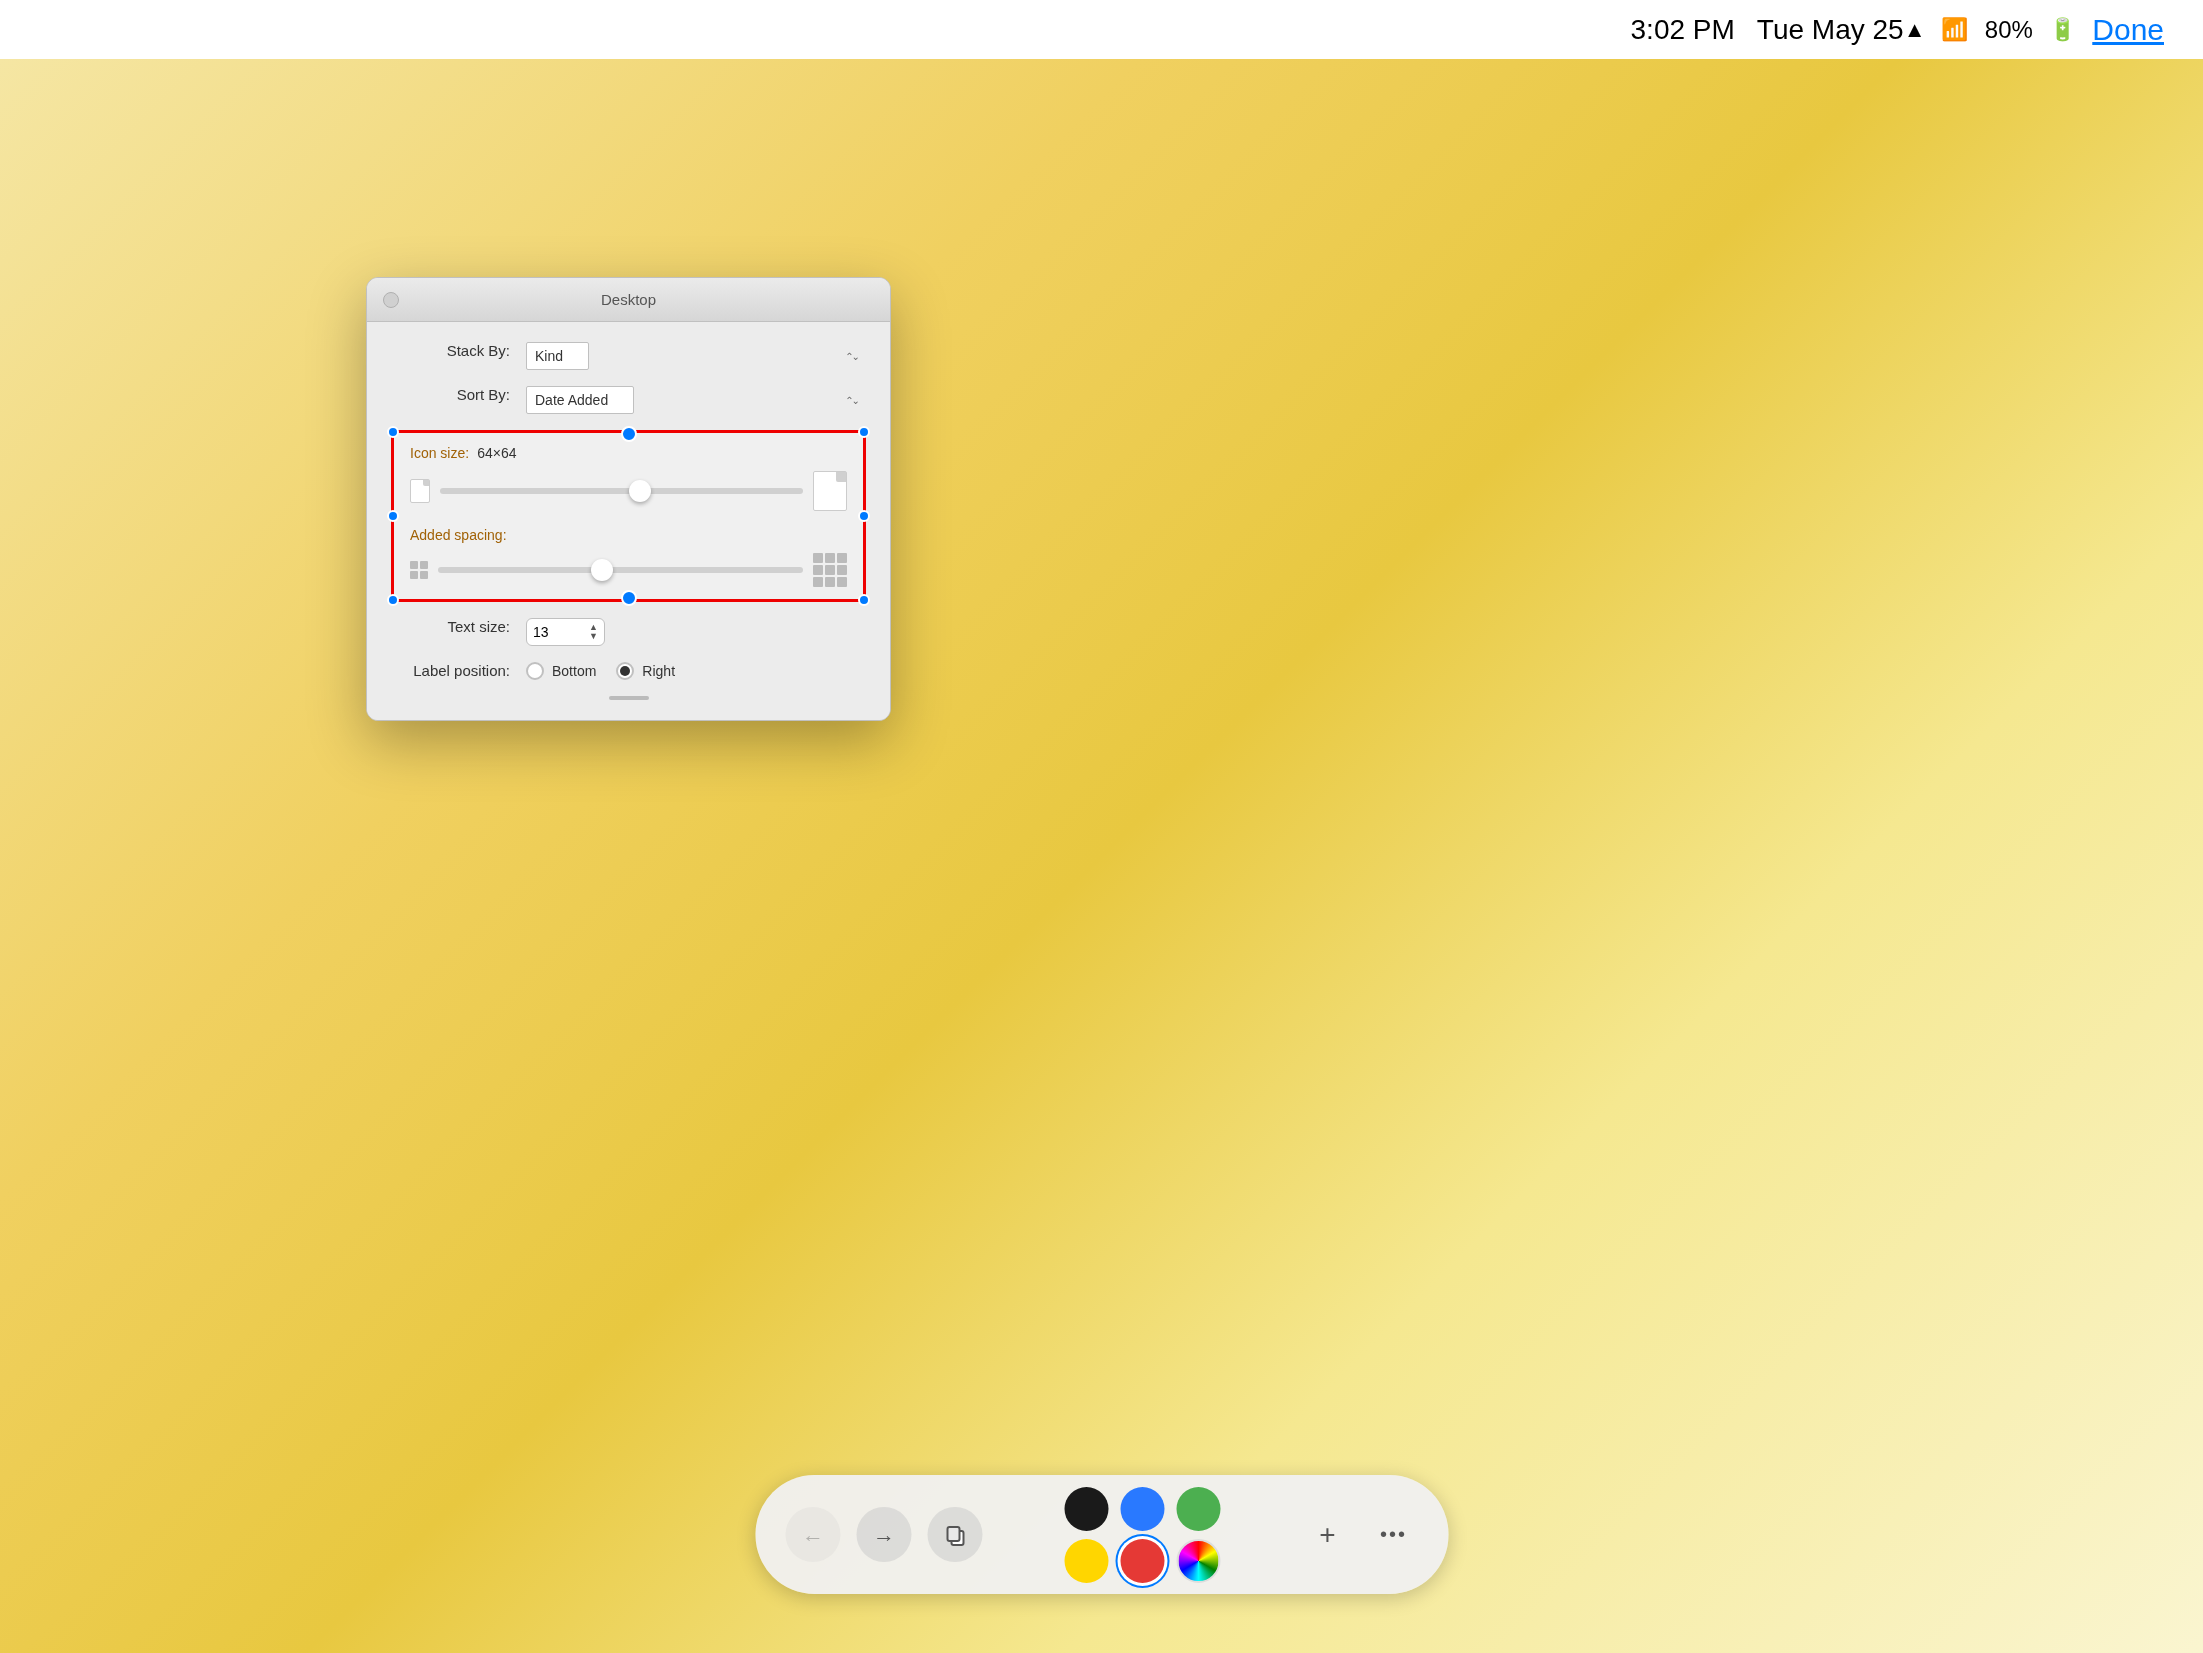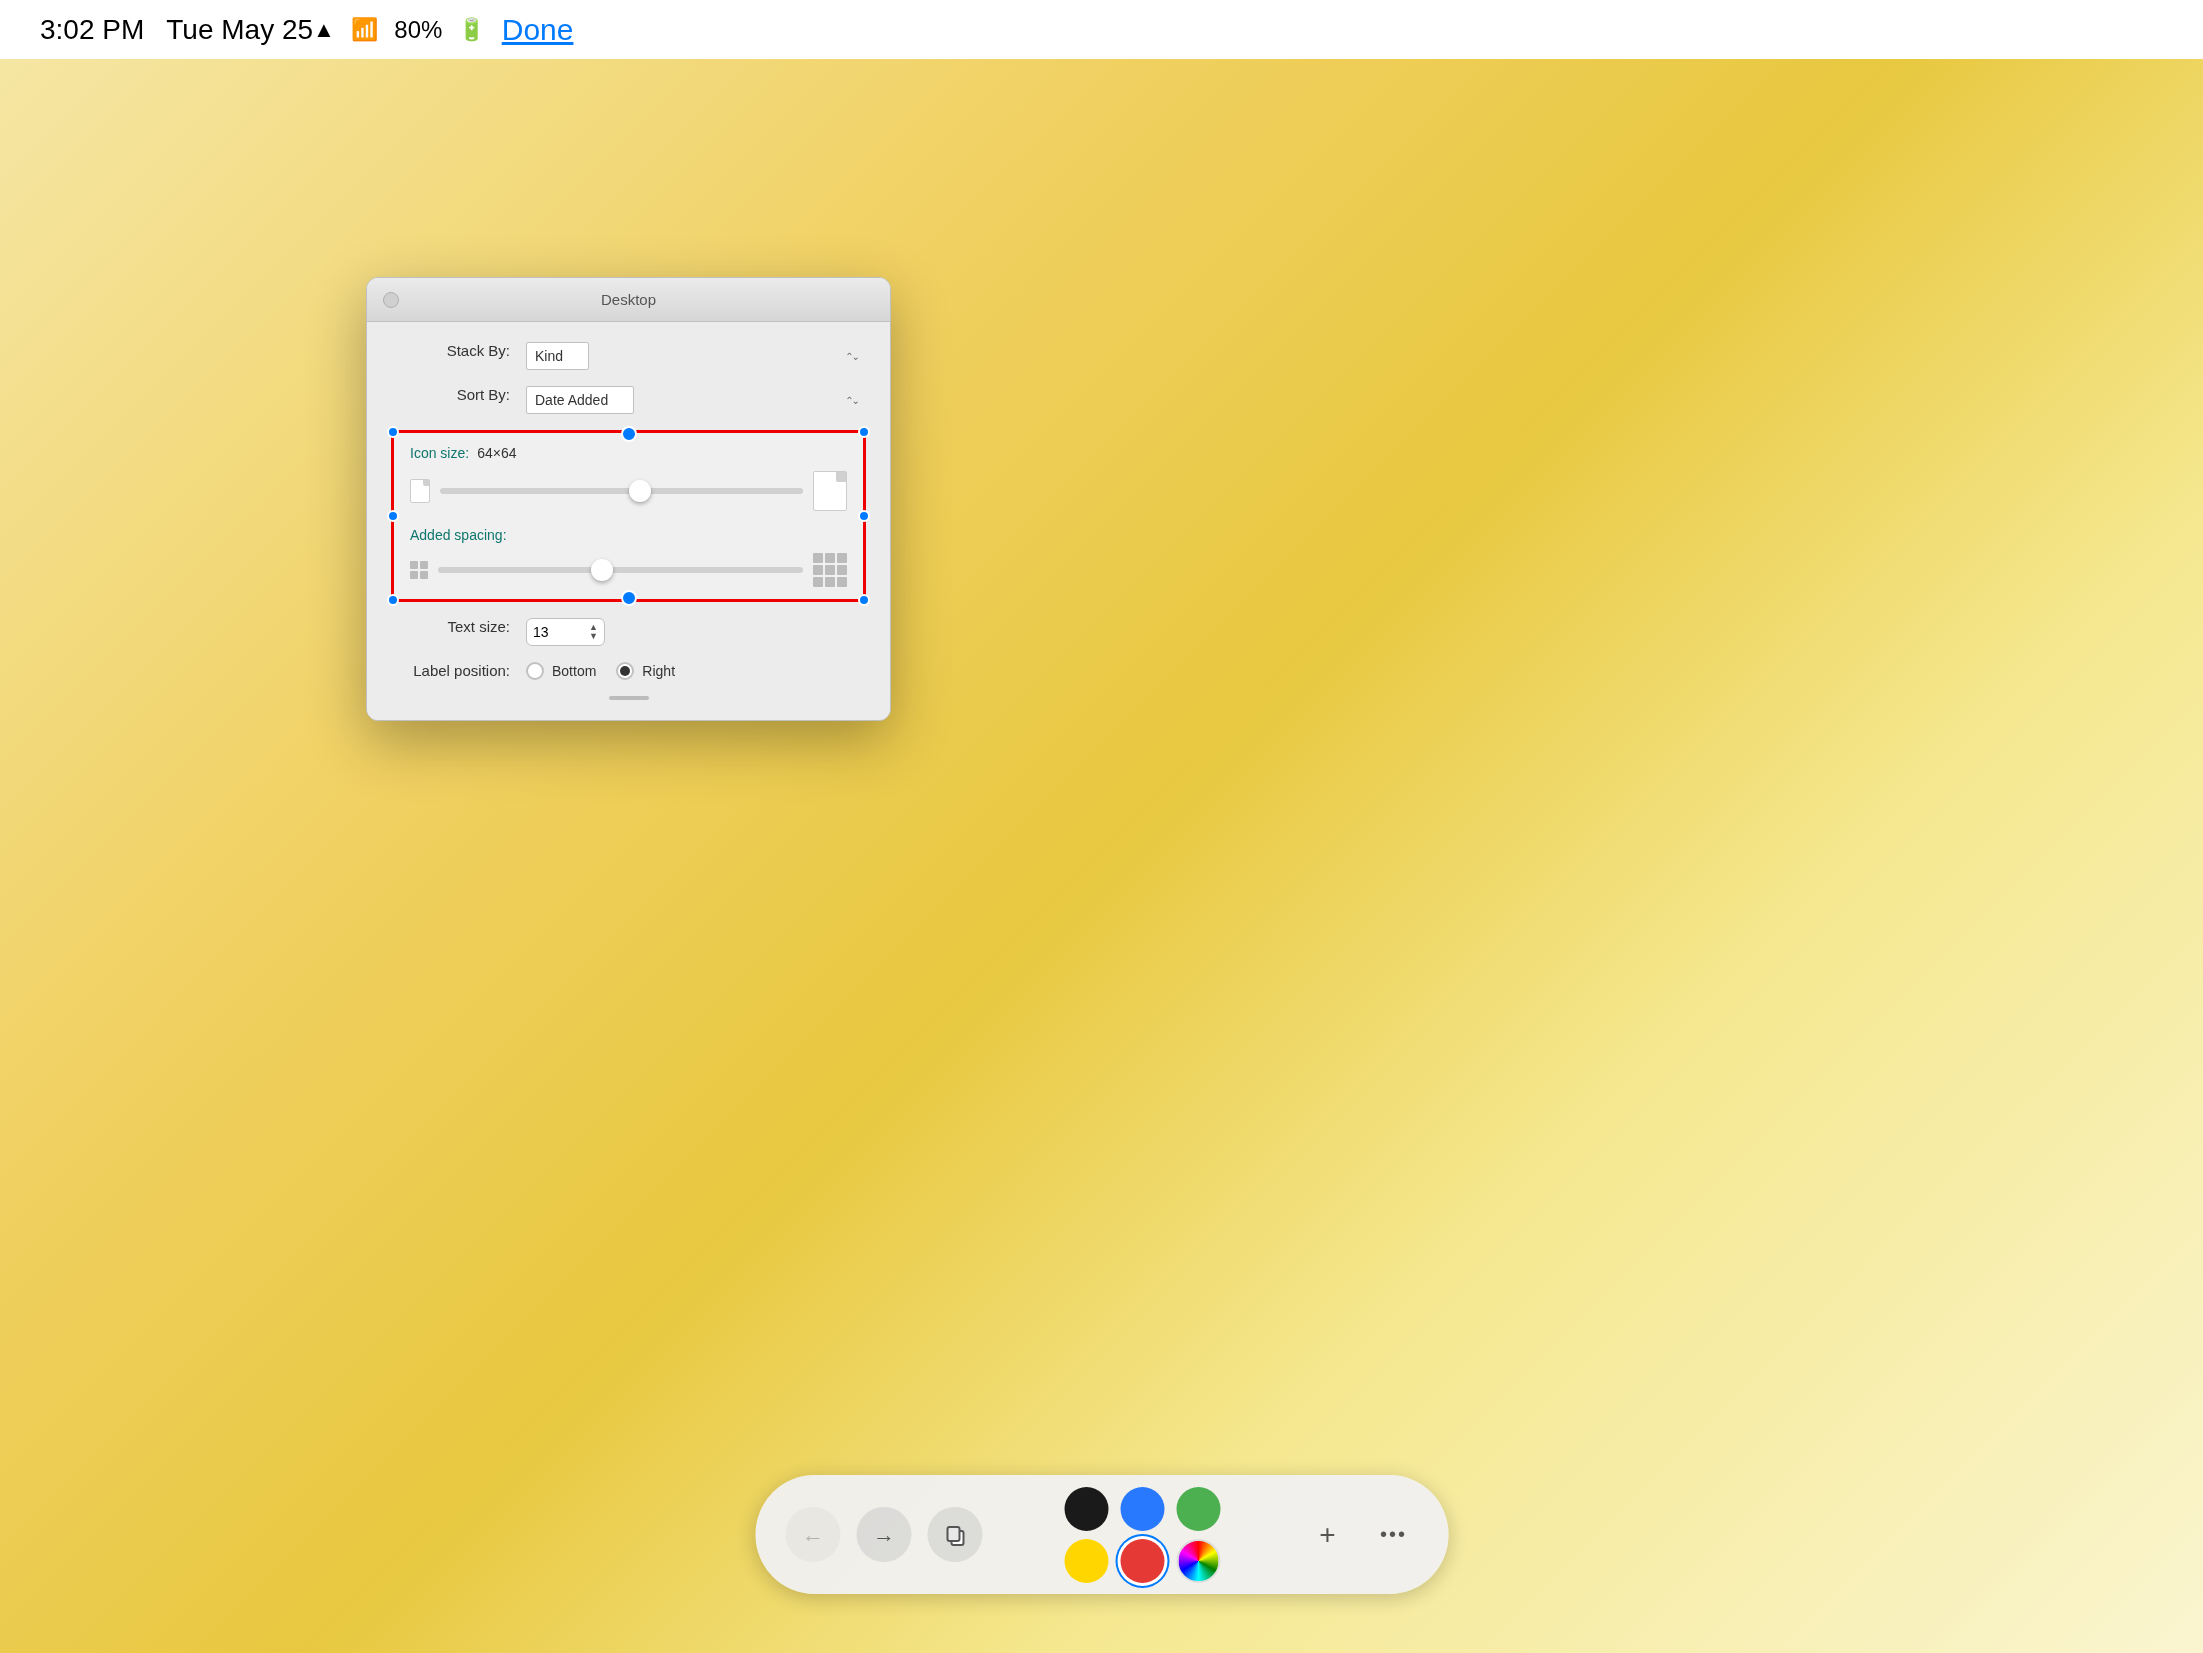--- a/index.html
+++ b/index.html
@@ -16,21 +16,21 @@
     
     .status-bar {
       position: absolute;
       top: 0;
       left: 0;
       right: 0;
       height: 59px;
       background: white;
       display: flex;
       align-items: center;
-      justify-content: flex-start;
+      justify-content: flex-end;
       padding: 0 40px;
       z-index: 100;
     }
     .status-time {
       font-size: 28px;
       font-weight: 500;
       color: #000;
     }
     .status-date {
       font-size: 28px;
@@ -244,21 +244,21 @@
       right: -7px;
     }
 
     .section-row {
       display: flex;
       align-items: center;
       margin-bottom: 10px;
     }
     .section-title {
       font-size: 14px;
-      color: #0f766e;
+      color: #a16207;
       margin-right: 8px;
     }
     .section-value {
       font-size: 14px;
       color: #333;
     }
 
     
     .slider-container {
       display: flex;

